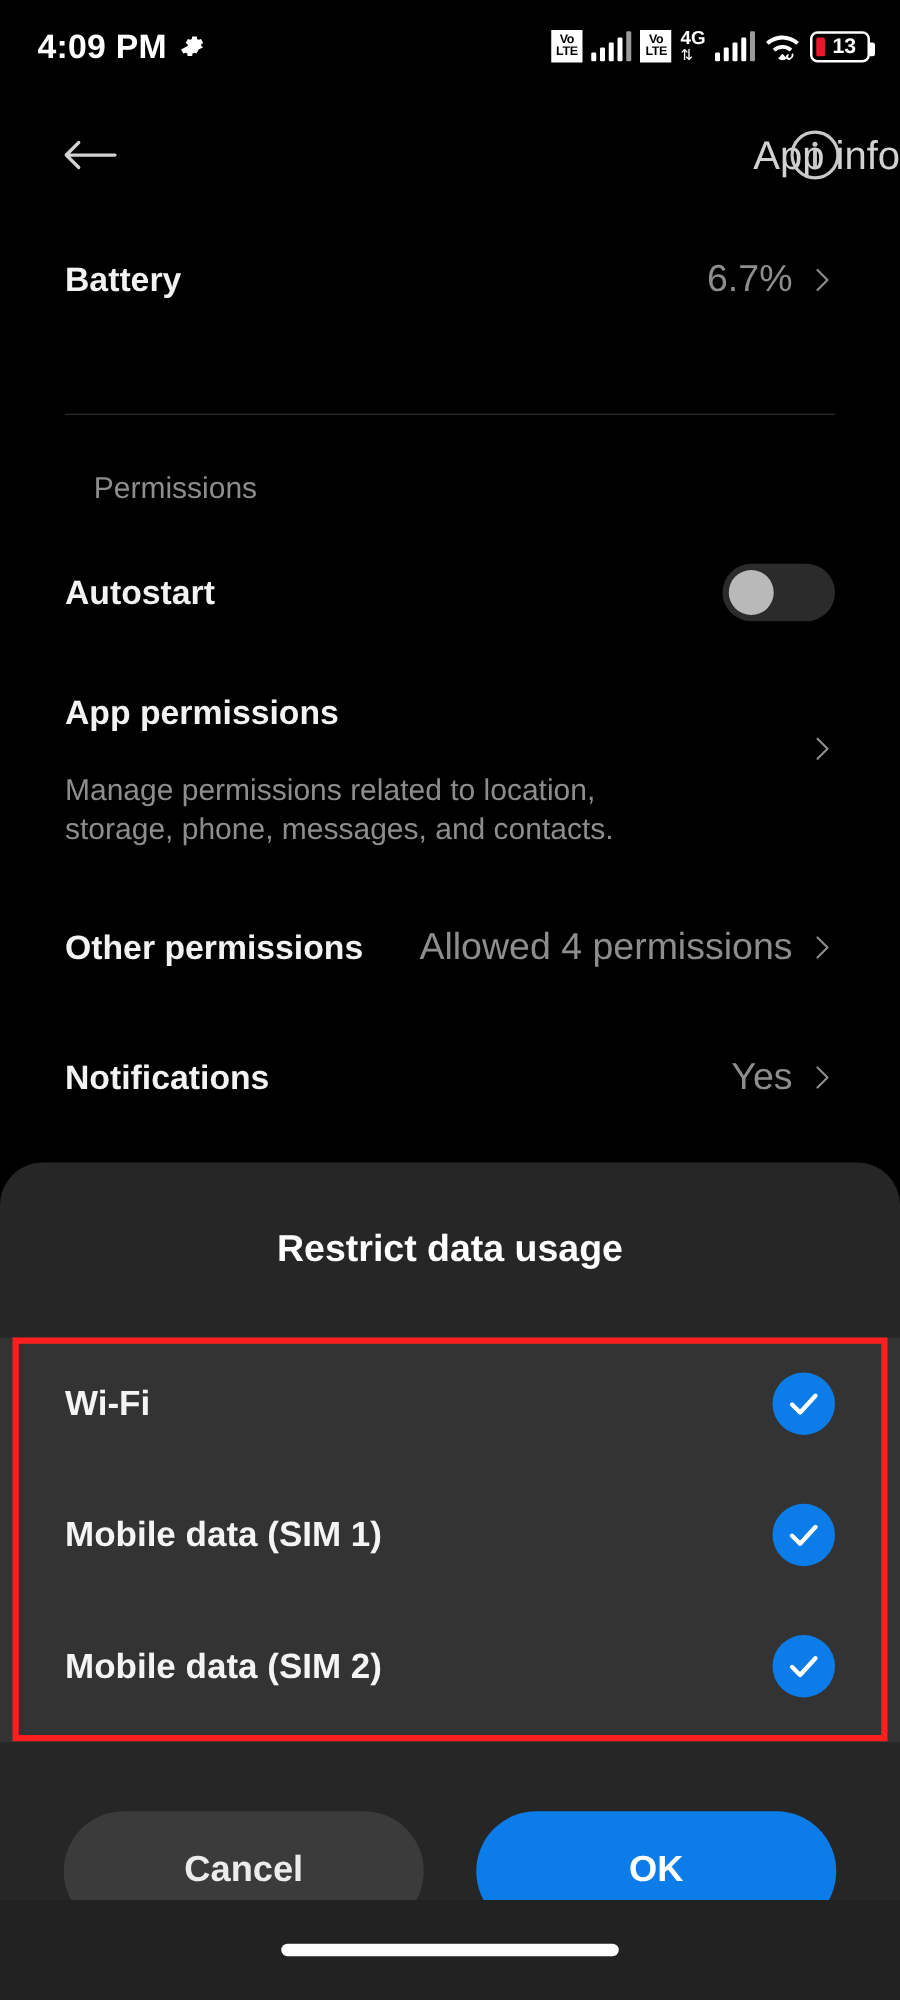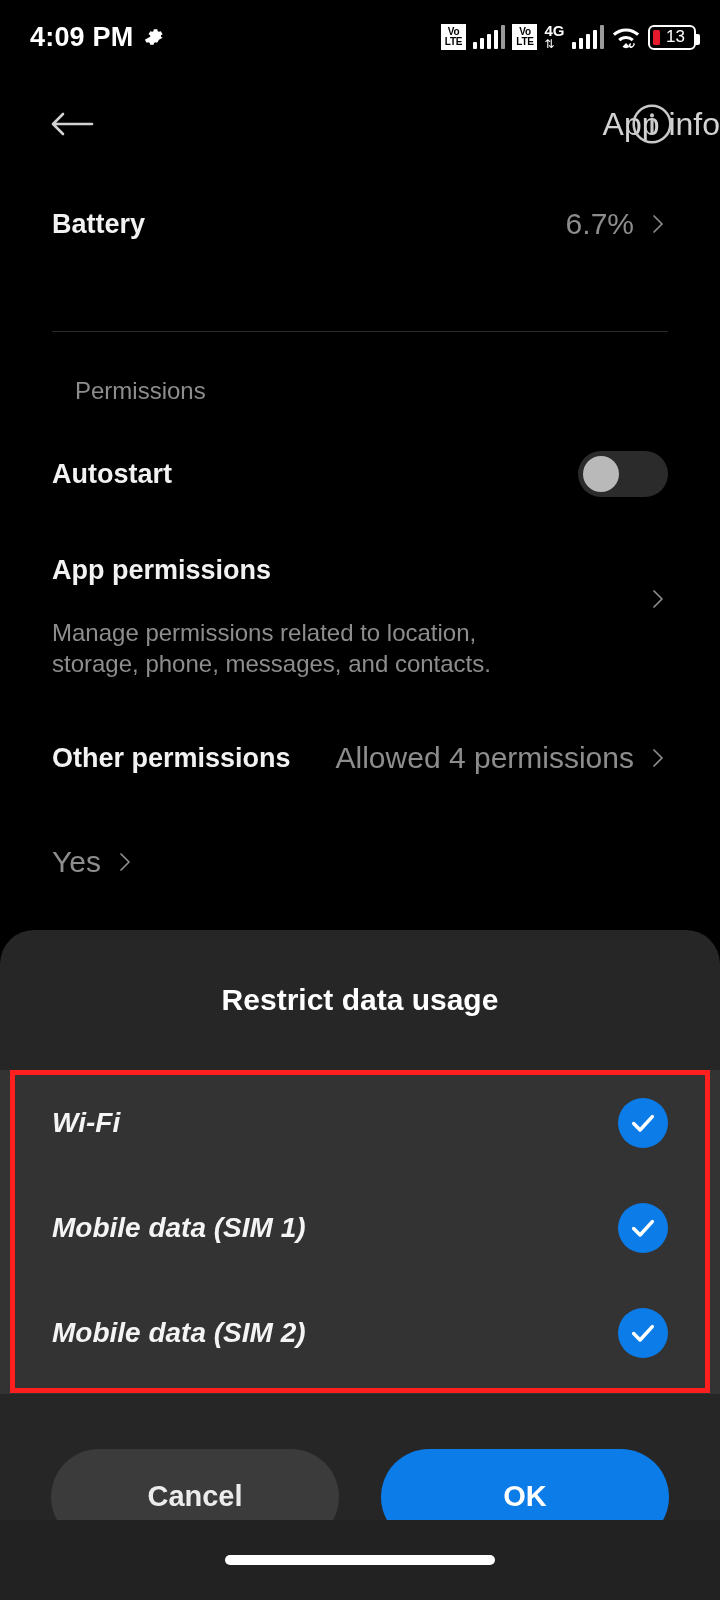--- a/index.html
+++ b/index.html
@@ -42,21 +42,21 @@
     border-radius:6px; display:flex; align-items:center; padding-left:3px;
   }
   .batt:after {
     content:""; position:absolute; right:-6px; top:7px; width:4px; height:11px;
     background:#fff; border-radius:0 2px 2px 0;
   }
   .batt-fill { width:7px; height:15px; background:#e8192c; border-radius:1.5px; }
   .batt-num {
     position:absolute; left:0; top:0; width:100%; height:100%;
     display:flex; align-items:center; justify-content:center;
-    font-size:17px; font-weight:400; color:#fff; padding-left:7px;
+    font-size:17px; font-weight:700; color:#fff; padding-left:7px;
   }
 
   
   .appbar {
     position:absolute; top:74px; left:0; width:720px; height:100px;
     display:flex; align-items:center;
   }
   .back-btn {
     position:absolute; left:42px; width:60px; height:60px;
     display:flex; align-items:center; justify-content:center;
@@ -102,21 +102,21 @@
 
   
   .sheet {
     position:absolute; left:0; bottom:0; width:720px; height:670px;
     background:#262626; border-radius:34px 34px 0 0; overflow:hidden;
   }
   .sheet-title {
     height:140px; display:flex; align-items:center; justify-content:center;
     font-size:30px; font-weight:700; color:#fff;
   }
-  .sheet-list { background:#333333;font-style:italic; }
+  .sheet-list { background:#333333; }
   .opt-row {
     height:105px; display:flex; align-items:center; justify-content:space-between;
     padding:0 52px;
   }
   .opt-label { font-size:28px; color:#f4f4f4; font-weight:700; }
   .checkbox {
     width:50px; height:50px; border-radius:50%;
     display:flex; align-items:center; justify-content:center;
   }
   .check-svg { width:28px; height:28px; }
@@ -263,20 +263,21 @@
         <span class="row-value">Allowed 4 permissions</span>
         <svg class="chev" viewBox="0 0 12 20" fill="none" stroke="#8d8d8d" stroke-width="1.7" stroke-linecap="round" stroke-linejoin="round">
             <path d="M2 2l8 8-8 8"></path>
           </svg>
       </span>
     </div>
 
     <div style="height:42px;"></div>
 
     <div class="row" style="height:62px;">
+      <span class="row-title">Notifications</span>
       <span class="row-right">
         <span class="row-value">Yes</span>
         <svg class="chev" viewBox="0 0 12 20" fill="none" stroke="#8d8d8d" stroke-width="1.7" stroke-linecap="round" stroke-linejoin="round">
             <path d="M2 2l8 8-8 8"></path>
           </svg>
       </span>
     </div>
 
     <div style="height:42px;"></div>
 

